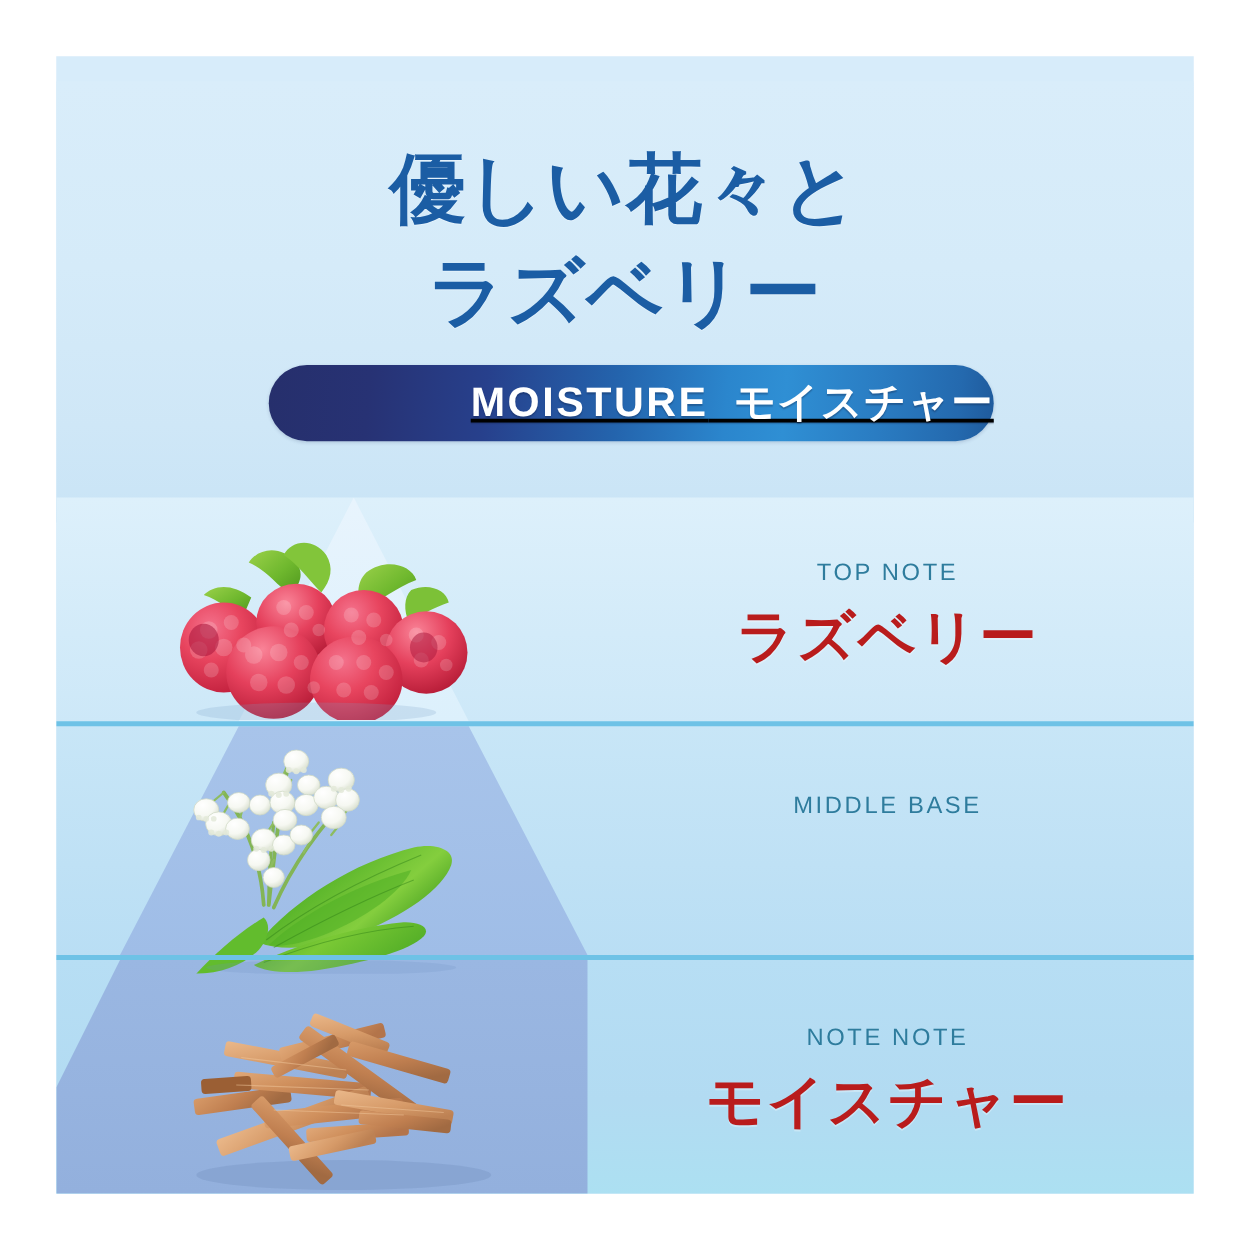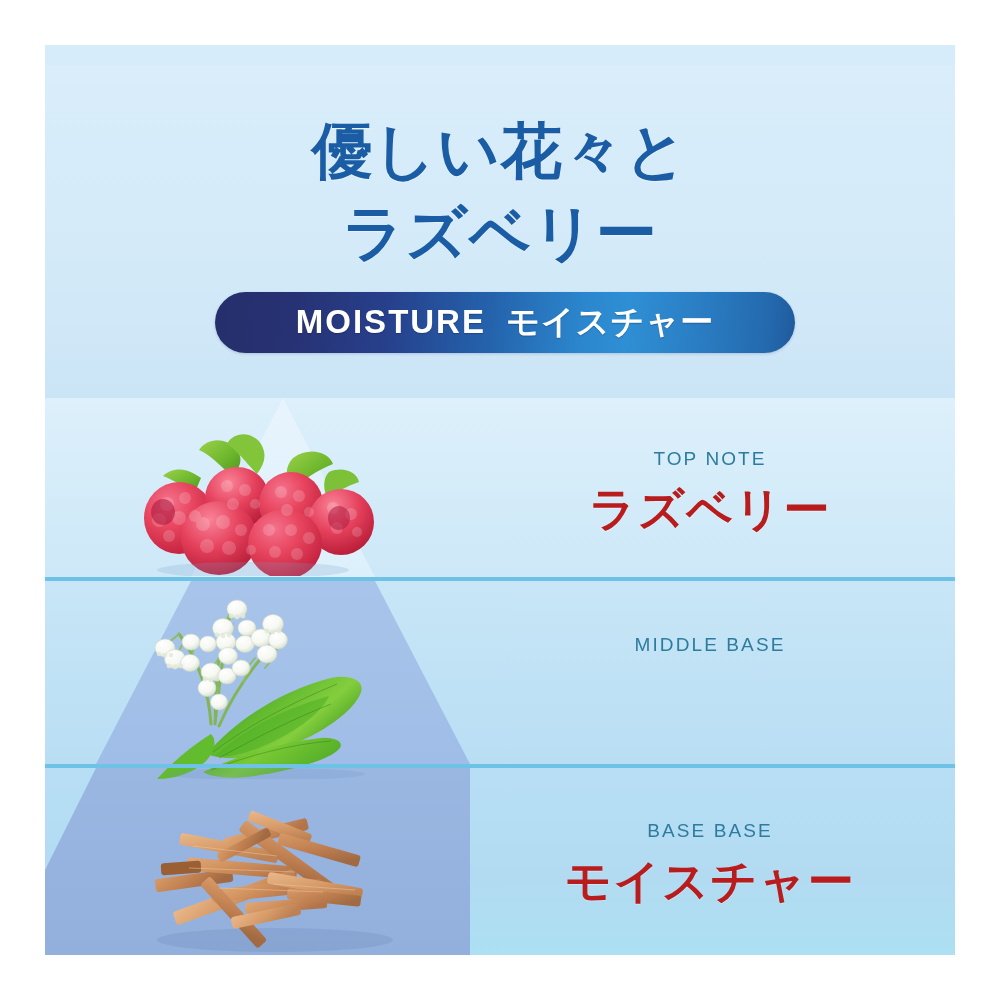--- a/index.html
+++ b/index.html
@@ -73,21 +73,22 @@
         #27408c 30%,
         #2464ad 48%,
         #2b86cd 63%,
         #2f8fd4 71%,
         #2a7cc2 84%,
         #2469ae 95%,
         #1f5a9c 100%);
     box-shadow: 0 1px 3px rgba(20,40,90,0.18);
     display: flex;
     align-items: center;
-    justify-content: center;
+    justify-content: flex-end;
+    text-decoration: underline;
   }
   #badge-text {
     color: #ffffff;
     font-size: 33px;
     font-weight: 600;
     letter-spacing: 2.0px;
     white-space: pre;
     text-shadow: 0 1px 1px rgba(12,25,60,0.30);
   }
   #badge-text .jp { letter-spacing: 1.0px; }
@@ -449,21 +450,21 @@
       <div class="note-text" id="note-text-top">
         <div class="note-kicker">TOP NOTE</div>
         <div class="note-name">ラズベリー</div>
       </div>
 
       <div class="note-text" id="note-text-middle">
         <div class="note-kicker">MIDDLE BASE</div>
       </div>
 
       <div class="note-text" id="note-text-base">
-        <div class="note-kicker">BASE BASE</div>
+        <div class="note-kicker">NOTE NOTE</div>
         <div class="note-name">モイスチャー</div>
       </div>
 
     </div>
 
   </div>
 
 </div>
 
 </body></html>

